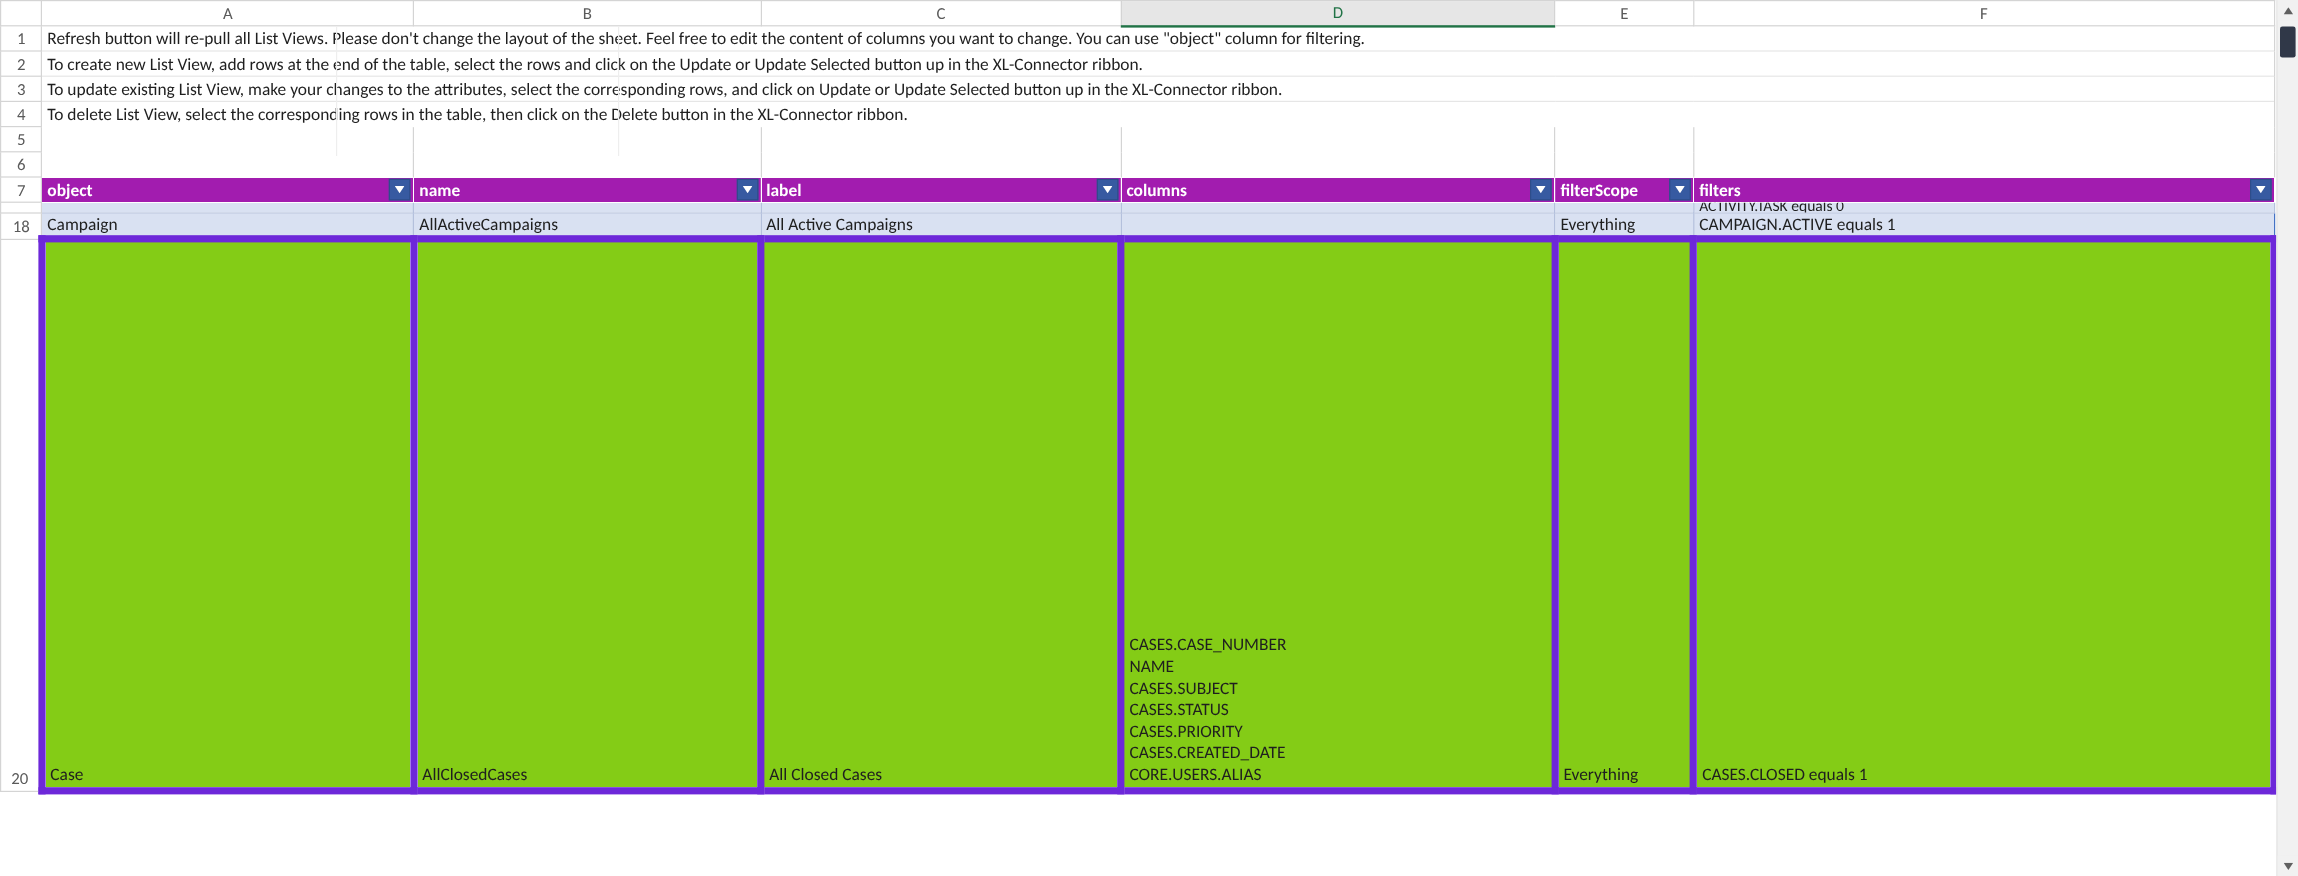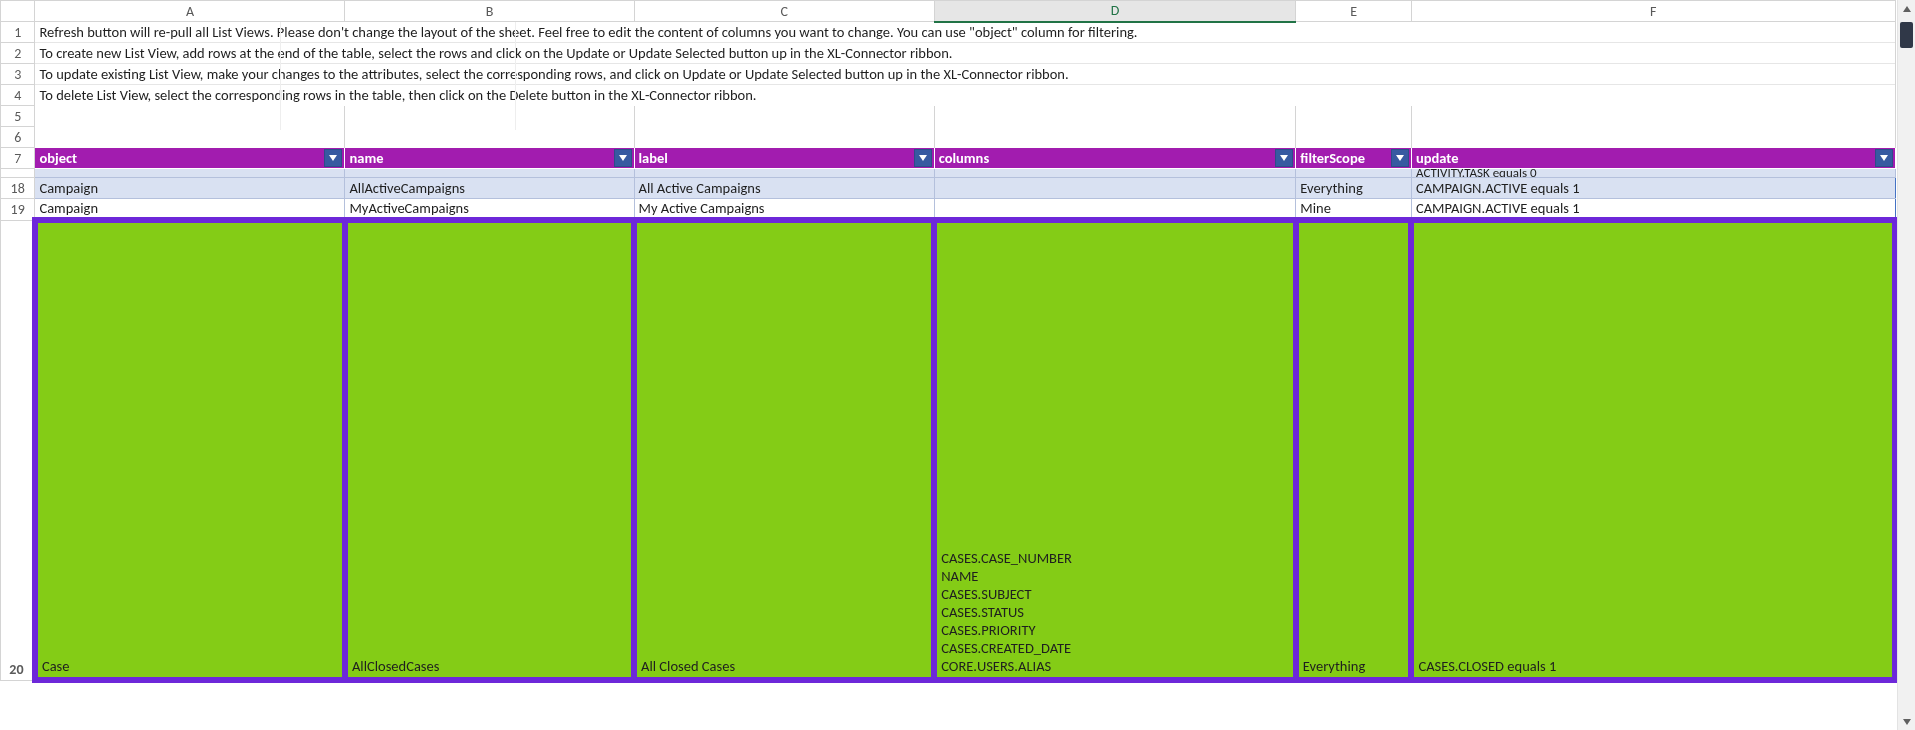--- a/index.html
+++ b/index.html
@@ -180,21 +180,20 @@
     height: 460px;
     vertical-align: bottom;
     padding-bottom: 2px;
     white-space: pre;
     overflow: hidden;
   }
   tr.bigrow th.rowhdr {
     height: 460px;
     vertical-align: bottom;
     padding-bottom: 2px;
-    font-weight: bold;
   }
   
   .vline {
     position: absolute;
     top: 22px;
     bottom: 0;
     width: 0;
     border-left: 1px solid #eeeeee;
     pointer-events: none;
   }
@@ -307,21 +306,21 @@
         </td>
         <td>
           <span>filterScope</span>
           <span class="filter-btn">
             <svg width="8" height="6" viewBox="0 0 8 6">
                   <path d="M0 0 L8 0 L4 6 Z" fill="#ffffff"></path>
                 </svg>
           </span>
         </td>
         <td>
-          <span>update</span>
+          <span>filters</span>
           <span class="filter-btn">
             <svg width="8" height="6" viewBox="0 0 8 6">
                   <path d="M0 0 L8 0 L4 6 Z" fill="#ffffff"></path>
                 </svg>
           </span>
         </td>
       </tr>
 
       <tr class="clip">
         <th class="rowhdr"></th>
@@ -333,29 +332,20 @@
         <td>ACTIVITY.TASK equals 0</td>
       </tr>
 
       <tr class="band-even">
         <th class="rowhdr">18</th>
         <td>Campaign</td>
         <td>AllActiveCampaigns</td>
         <td>All Active Campaigns</td>
         <td></td>
         <td>Everything</td>
-        <td>CAMPAIGN.ACTIVE equals 1</td>
-      </tr>
-      <tr class="band-odd">
-        <th class="rowhdr">19</th>
-        <td>Campaign</td>
-        <td>MyActiveCampaigns</td>
-        <td>My Active Campaigns</td>
-        <td></td>
-        <td>Mine</td>
         <td>CAMPAIGN.ACTIVE equals 1</td>
       </tr>
 
       <tr class="bigrow">
         <th class="rowhdr">20</th>
         <td>Case</td>
         <td>AllClosedCases</td>
         <td>All Closed Cases</td>
         <td>CASES.CASE_NUMBER
 NAME

